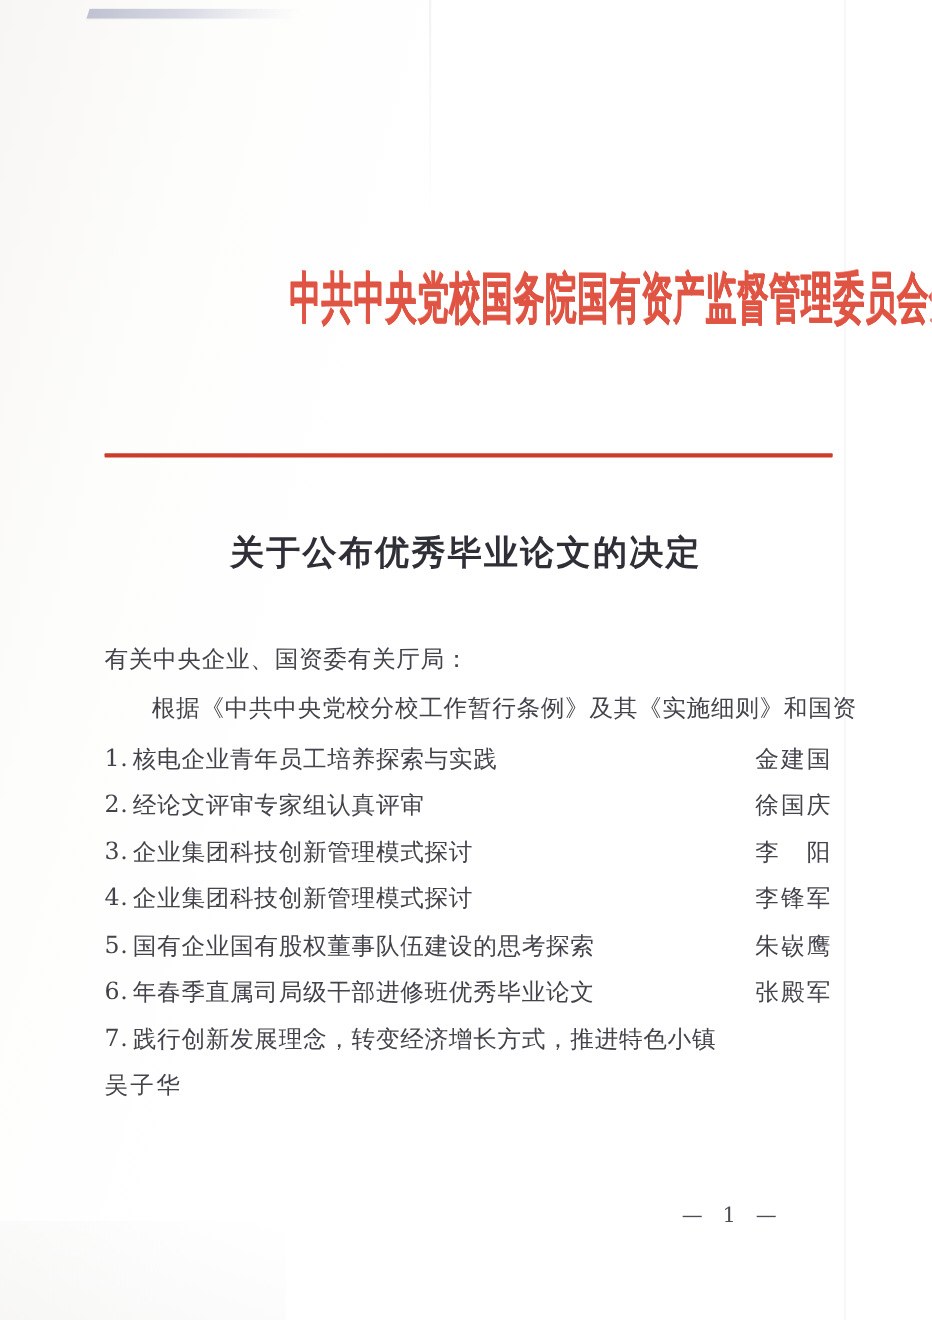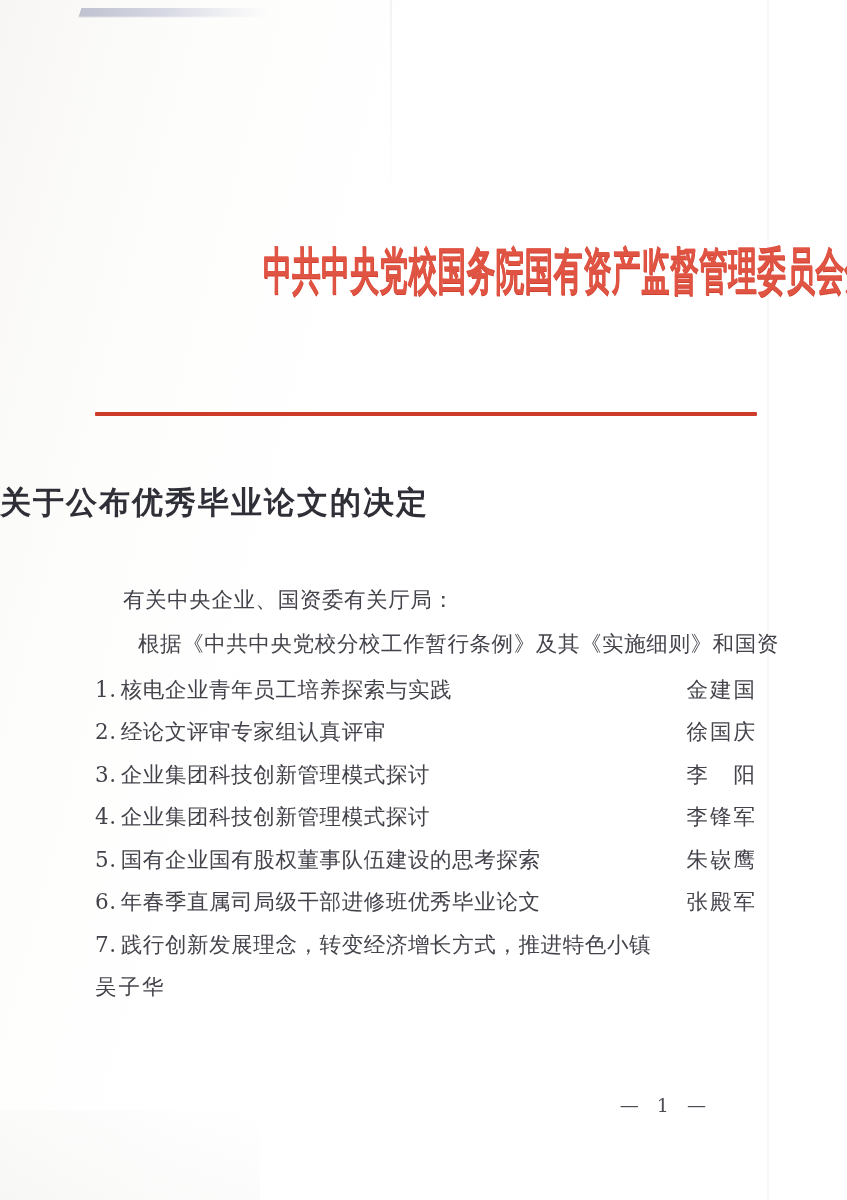--- a/index.html
+++ b/index.html
@@ -78,38 +78,38 @@
     position: absolute;
     top: 412px; left: 95px;
     width: 662px; height: 4px;
     background: #cd3c2b;
     border-radius: 1px;
   }
   .doc-title {
     position: absolute;
     top: 482px; left: 0;
     width: 100%;
+    text-align: center;
     font-size: 31px;
     font-weight: bold;
     color: #2f2f37;
     letter-spacing: 2px;
   }
   .content {
     position: absolute;
     top: 578px;
     left: 95px;
     width: 662px;
     font-size: 21.5px;
     color: #43434b;
     letter-spacing: 0.6px;
   }
   .salutation {
     height: 44px;
     line-height: 44px;
-    margin-left: 28px;
   }
   .body-line {
     height: 44px;
     line-height: 44px;
     white-space: nowrap;
   }
   .body-line.indent { text-indent: 2em; font-family: Liberation Serif, serif; }
   .award-list { margin-top: 2px; }
   .award-row {
     height: 42.5px;

